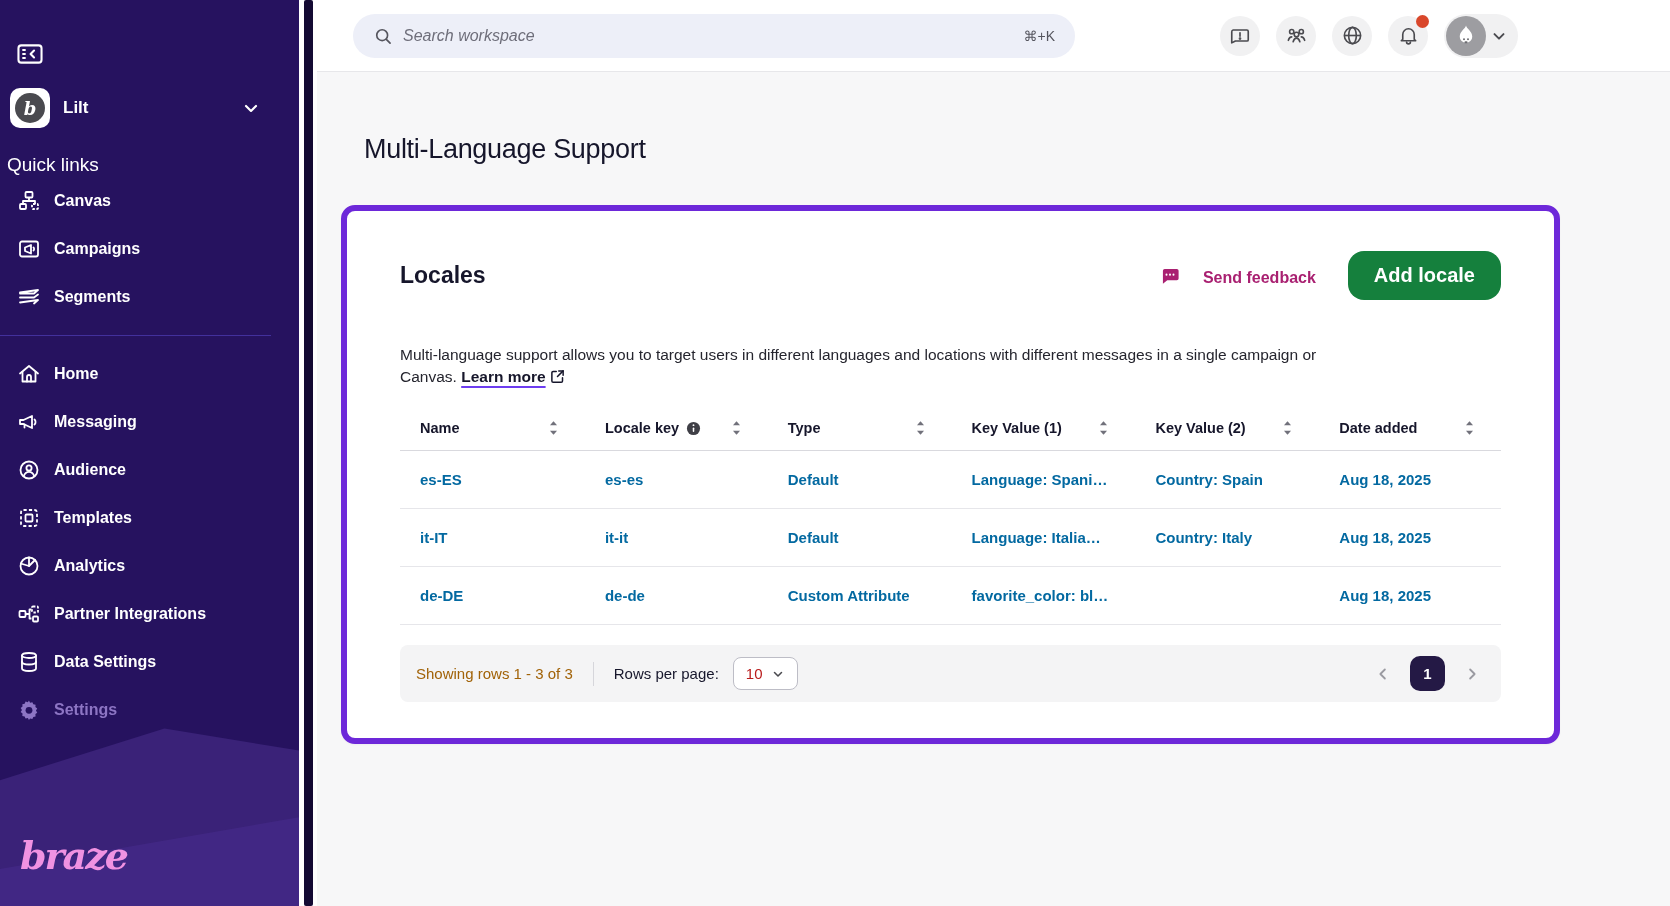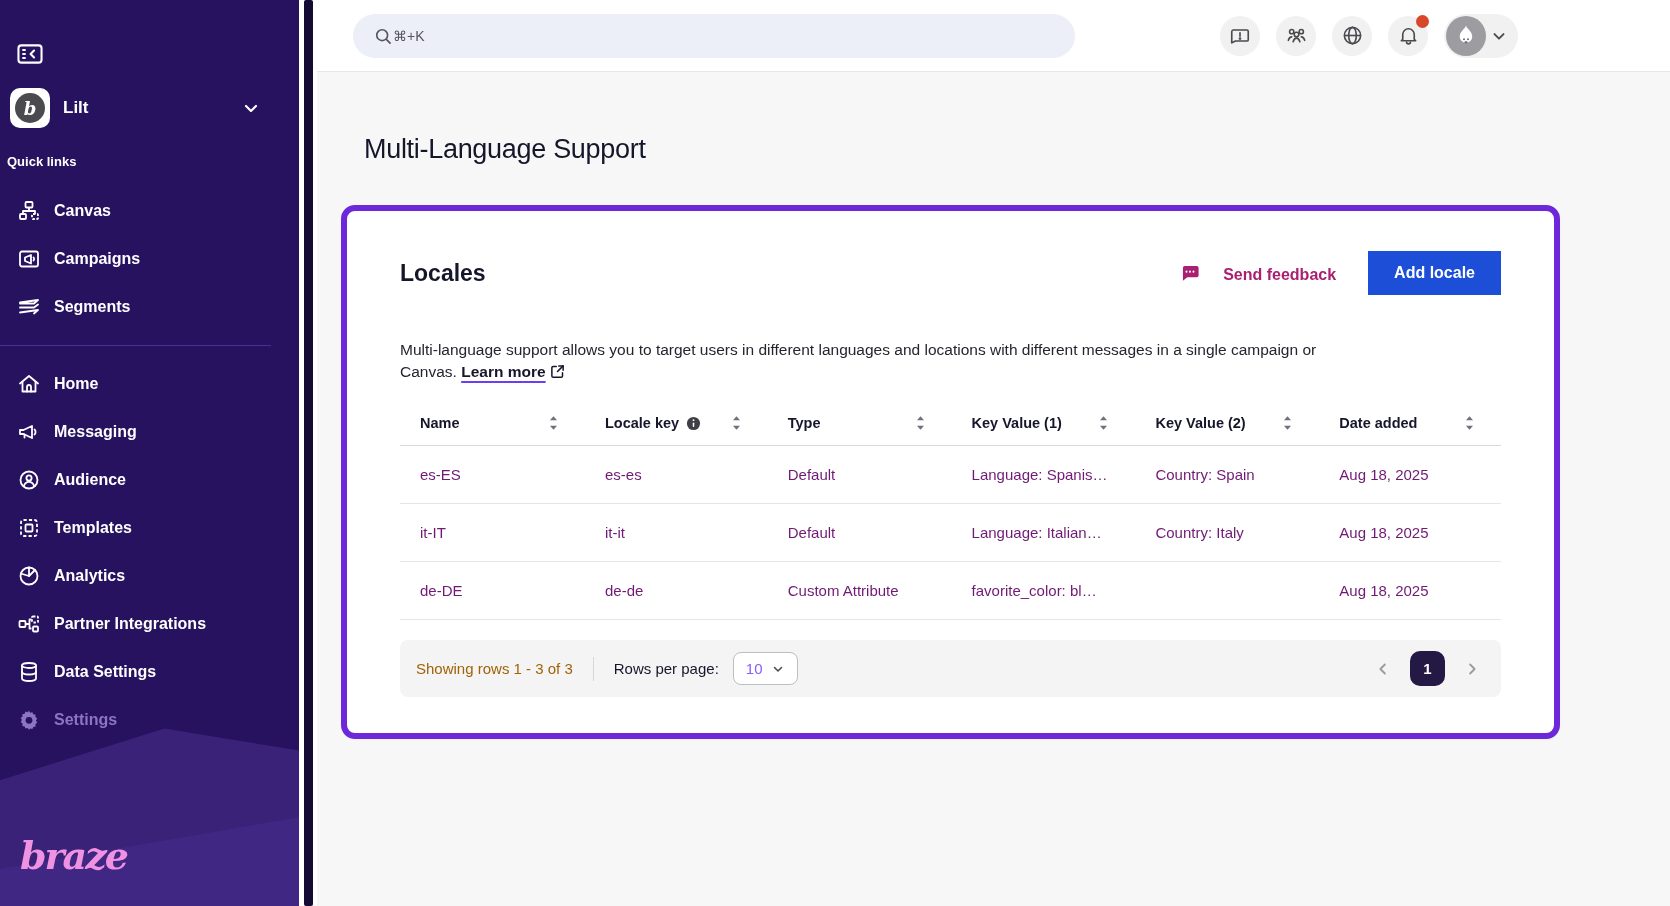--- a/index.html
+++ b/index.html
@@ -8,21 +8,21 @@
   .app { display:flex; width:1670px; height:906px; }
 
   
   .sidebar { position:relative; width:299px; height:906px; background:#26125f; color:#fff; flex:0 0 299px; overflow:hidden; }
   .collapse-btn { margin:40px 0 0 15px; width:30px; height:28px; color:#fff; cursor:pointer; }
   .workspace-row { display:flex; align-items:center; margin:20px 14px 0 10px; }
   .ws-avatar { width:40px; height:40px; background:#fff; border-radius:10px; display:flex; align-items:center; justify-content:center; }
   .ws-avatar .bcircle { width:30px; height:30px; border-radius:50%; background:#4a4a4f; color:#fff; display:flex; align-items:center; justify-content:center; font-weight:700; font-style:italic; font-size:18px; font-family:"DejaVu Serif", serif; }
   .ws-name { margin-left:13px; font-size:17px; font-weight:700; }
   .ws-chevron { margin-left:auto; margin-right:24px; color:#fff; }
-  .quick-links-label { margin:26px 0 18px 7px; font-size:13px; font-weight:700; }
+  .quick-links-label { margin:26px 0 1px 7px; font-size:19px; font-weight:400; }
   .nav-item { display:flex; align-items:center; height:48px; padding-left:16px; cursor:pointer; font-size:16px; font-weight:700; color:#fff; }
   .nav-item .nicon { width:26px; height:26px; display:flex; align-items:center; justify-content:center; color:#fff; }
   .nav-item .nlabel { margin-left:12px; }
   .nav-item.muted { color:#8d75c4; }
   .nav-item.muted .nicon { color:#8d75c4; }
   .side-divider { border:none; border-top:1px solid #42309c; margin:14px 28px 14px 0; }
   .side-bottom { position:absolute; left:0; right:0; bottom:0; height:185px; pointer-events:none; }
   .wave1 { position:absolute; inset:0; background:#3a2278; clip-path:polygon(0 32%, 55% 4%, 100% 16%, 100% 100%, 0 100%); }
   .wave2 { position:absolute; inset:0; background:#4b2f93; opacity:.45; clip-path:polygon(0 80%, 100% 52%, 100% 100%, 0 100%); }
   .braze-logo { position:absolute; left:20px; bottom:28px; color:#f092e2; font-family:"DejaVu Serif", serif; font-style:italic; font-weight:700; font-size:38px; letter-spacing:-2px; pointer-events:auto; }
@@ -45,38 +45,38 @@
   .avatar-circle { width:40px; height:40px; border-radius:50%; background:#9d9da1; display:flex; align-items:center; justify-content:center; overflow:hidden; }
 
   .content { flex:1; overflow:auto; padding:0 110px 40px 24px; }
   .page-title { margin:62px 0 0 23px; font-size:27px; font-weight:400; color:#16162b; letter-spacing:-0.3px; }
 
   .card { margin-top:40px; background:#fff; border:6px solid #6d28d9; border-radius:14px; box-shadow:0 1px 2px rgba(20,20,40,.04); padding:40px 53px 36px 53px; }
   .card-head { display:flex; align-items:center; }
   .card-heading { font-size:23px; font-weight:700; color:#16162b; }
   .head-actions { margin-left:auto; display:flex; align-items:center; gap:32px; }
   .send-feedback { display:flex; align-items:flex-end; gap:22px; color:#a92071; font-weight:700; font-size:16px; cursor:pointer; }
-  .add-locale-btn { background:#1d4ed8; color:#fff; border:none; border-radius:0; font-size:16px; font-weight:700; padding:13px 26px; cursor:pointer; font-family:"Liberation Sans", sans-serif; }
+  .add-locale-btn { background:#15803d; color:#fff; border:none; border-radius:16px; font-size:20px; font-weight:700; padding:13px 26px; cursor:pointer; font-family:"Liberation Sans", sans-serif; }
 
   .desc { margin-top:44px; width:930px; font-size:15.5px; line-height:22px; color:#25252e; }
   .learn-more { font-weight:700; color:#16162b; text-decoration:underline; text-decoration-color:#6d3df0; text-decoration-thickness:2px; text-underline-offset:4px; cursor:pointer; white-space:nowrap; }
   .ext-icon { display:inline-block; vertical-align:-2px; margin-left:4px; color:#16162b; }
 
   table.locales { width:100%; border-collapse:collapse; table-layout:fixed; margin-top:18px; }
   .locales th { text-align:left; font-size:14.5px; font-weight:700; color:#16162b; padding:14px 26px 14px 20px; border-bottom:1px solid #d9d9de; }
   .th-inner { display:flex; align-items:center;text-align:center; }
   .sort-icon { margin-left:auto; color:#71717b; cursor:pointer; line-height:0; }
   .info-icon { margin-left:7px; line-height:0; cursor:pointer; }
-  .locales td { font-size:15px; color:#701a75; padding:20px 26px 20px 20px; border-bottom:1px solid #e6e6ea; white-space:nowrap; overflow:hidden; text-overflow:ellipsis; }
+  .locales td { font-size:15px; color:#0369a1; padding:20px 26px 20px 20px; border-bottom:1px solid #e6e6ea; white-space:nowrap; overflow:hidden; text-overflow:ellipsis;font-weight:bold; }
 
   .table-footer { margin-top:20px; height:57px; background:#f4f4f5; border-radius:8px; display:flex; align-items:center; padding:0 16px; }
   .showing-text { font-size:15px; color:#a16207; }
   .vdivider { width:1px; height:24px; background:#d6d6db; margin:0 20px; }
   .rpp-label { font-size:15px; color:#16162b; }
-  .rpp-select { display:flex; align-items:center; gap:8px; background:#fff; border:1px solid #bdbdc6; border-radius:8px; padding:7px 12px; margin-left:14px; font-size:15px; color:#8b5cf6; cursor:pointer; }
+  .rpp-select { display:flex; align-items:center; gap:8px; background:#fff; border:1px solid #bdbdc6; border-radius:8px; padding:7px 12px; margin-left:14px; font-size:15px; color:#b91c1c; cursor:pointer; }
   .pager { margin-left:auto; display:flex; align-items:center; gap:14px; }
   .pager-btn { color:#9a9aa1; cursor:pointer; line-height:0; background:none; border:none; padding:4px; }
   .page-chip { width:35px; height:35px; border-radius:10px; background:#241945; color:#fff; font-size:15px; font-weight:700; display:flex; align-items:center; justify-content:center; cursor:pointer; }
   svg { display:block; }
 </style>
 </head>
 <body>
 
 <div class="app">
 
@@ -242,20 +242,21 @@
   <div class="main">
 
     <div class="topbar">
       <div class="search-pill">
         <span>
           <svg width="20" height="20" viewBox="0 0 24 24" fill="none" stroke="#55555e" stroke-width="2" stroke-linecap="round">
             <circle cx="11" cy="11" r="6.5"></circle>
               <line x1="16" y1="16" x2="20.5" y2="20.5"></line>
           </svg>
         </span>
+        <input type="text" placeholder="Search workspace" style="">
         <span class="search-shortcut">⌘+K</span>
       </div>
 
       <div class="top-icons">
         <div class="icon-circle">
           <svg width="22" height="22" viewBox="0 0 24 24" fill="none" stroke="currentColor" stroke-width="1.8" stroke-linejoin="round" stroke-linecap="round">
             <path d="M4.5 5.5h15a1.5 1.5 0 0 1 1.5 1.5v9a1.5 1.5 0 0 1-1.5 1.5H7L3 19.5v-12a2 2 0 0 1 1.5-2z"></path>
             <line x1="12" y1="8.5" x2="12" y2="12.2"></line>
               <circle cx="12" cy="14.8" r="0.6" fill="currentColor"></circle>
           </svg>

